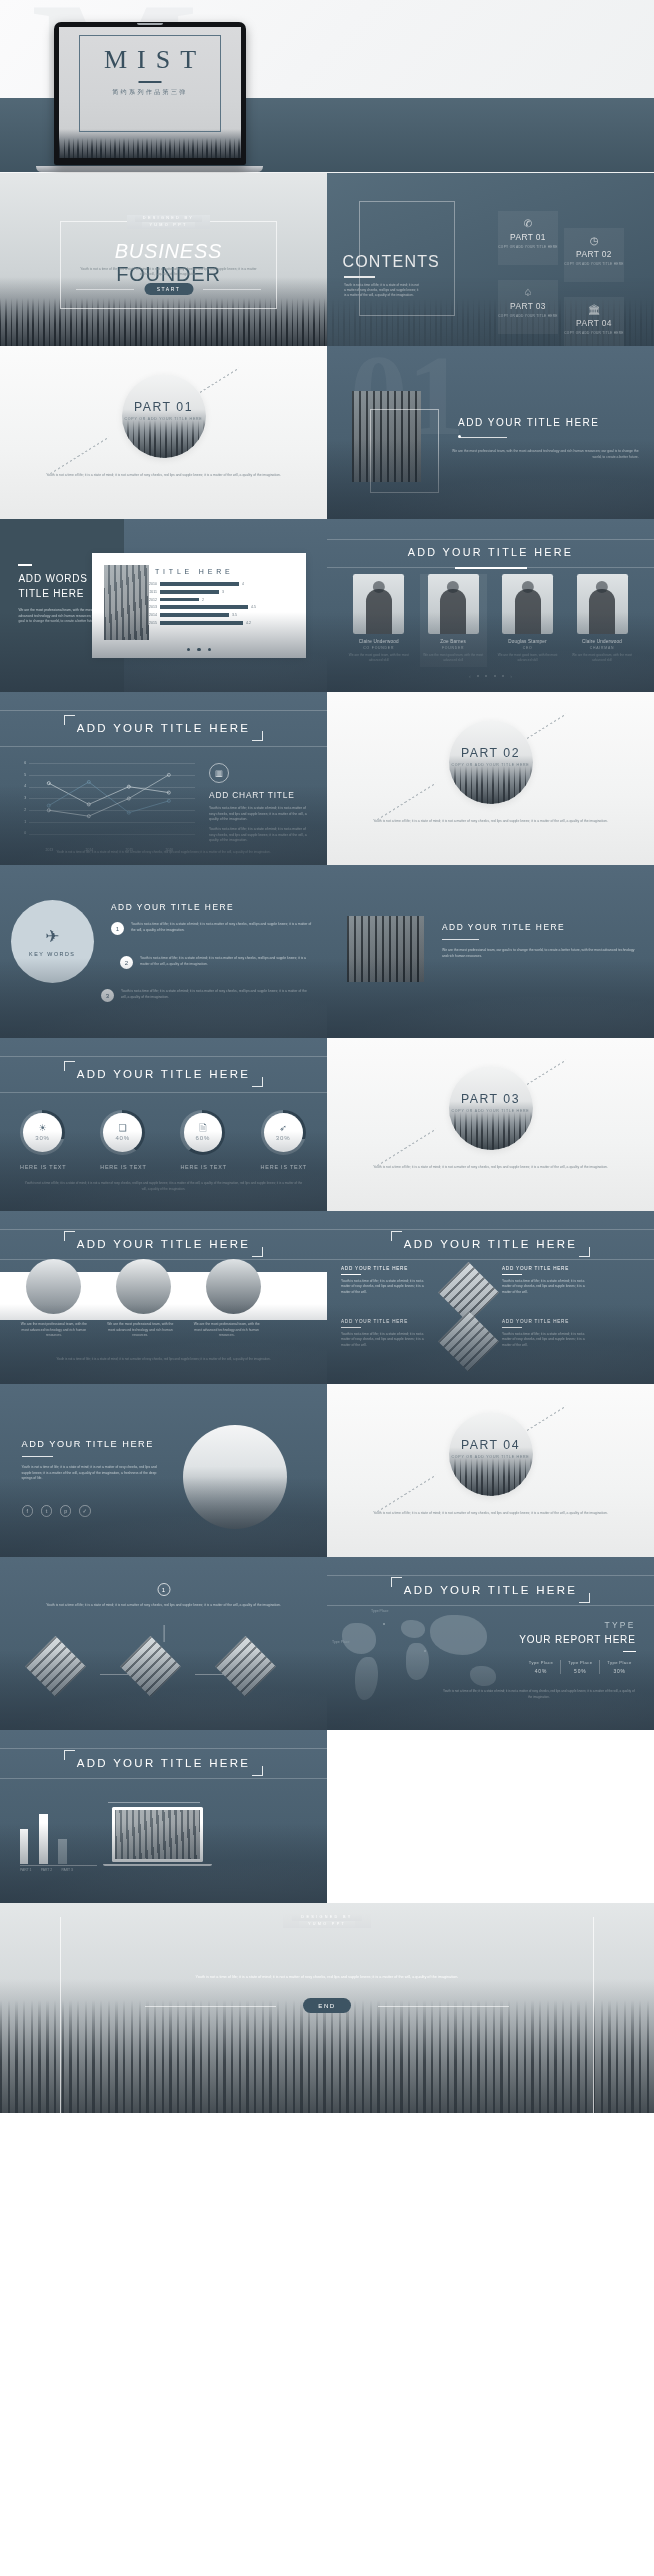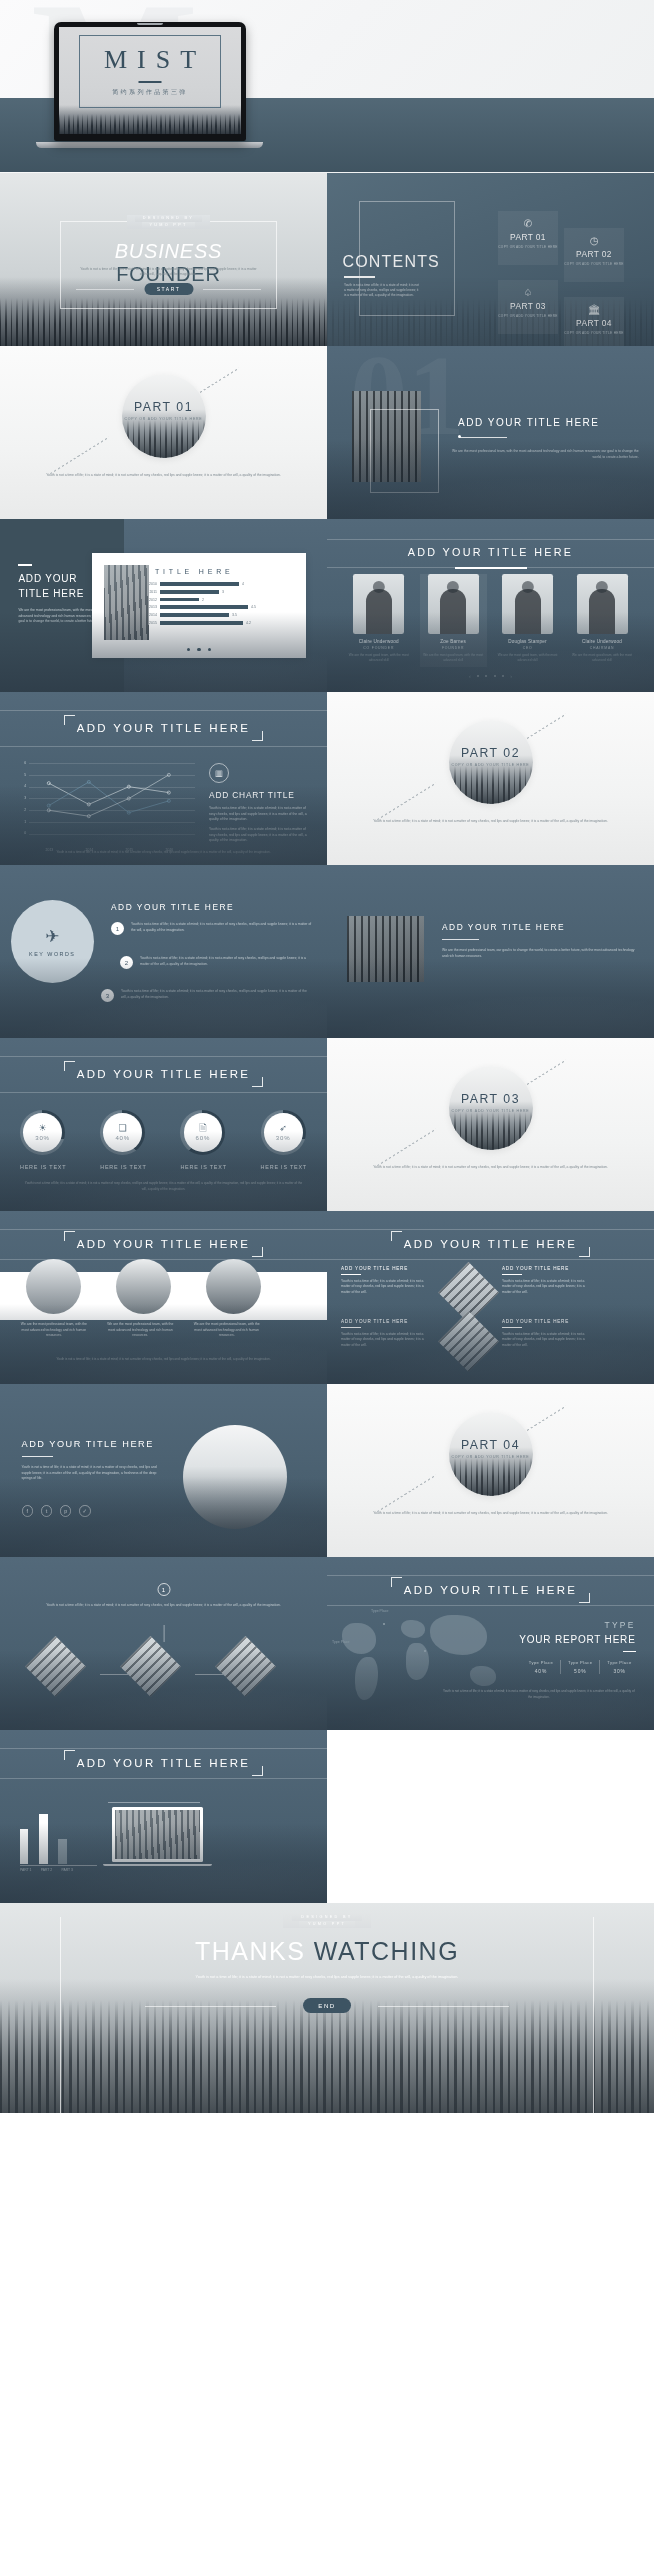--- a/index.html
+++ b/index.html
@@ -14,21 +14,21 @@
   
   .hero { position:relative; width:654px; height:173px; overflow:hidden;
     background:linear-gradient(135deg,#fbfbfc 0%,#f4f5f6 45%,#eef0f1 100%); }
   .hero-ghost { position:absolute; font-size:177px; font-weight:700; color:#eceef0;
     letter-spacing:7.7px; left:31px; top:-38px; font-family:"Liberation Serif",serif; opacity:.75;}
   .hero-band { position:absolute; left:0; top:98px; width:654px; height:74px;
     background:#49606f; }
   .hero-band:after{content:"";position:absolute;left:0;top:0;width:100%;height:100%;
     background:linear-gradient(180deg,rgba(255,255,255,.05),rgba(0,0,0,.12));}
   .laptop { position:absolute; left:54px; top:21.5px; width:192px; height:129px; }
-  .lp-lid { position:relative; width:192px; height:119px; background:#111316;
+  .lp-lid { position:relative; width:192px; height:143px; background:#111316;
     border-radius:7px 7px 2.3px 2.3px; padding:5.4px 5.4px 6.1px 5.4px;
     box-shadow:0 4.6px 10.8px rgba(0,0,0,.35); }
   .lp-screen { width:100%; height:100%; overflow:hidden; position:relative;
     background:linear-gradient(180deg,#d9dadc 0%,#d2d4d6 55%,#c9cbcd 100%); }
   .mist-frame { position:absolute; left:20px; top:7.7px; right:20px; bottom:26px;
     border:0.8px solid #5c7484; }
   .mist-title { position:absolute; left:0; right:0; top:18.4px; text-align:center;
     font-family:"Liberation Serif", serif; font-size:26px; letter-spacing:10px;
     color:#39505f; font-weight:400; text-indent:10px;}
   .mist-rule { position:absolute; left:50%; transform:translateX(-50%); top:54px;
@@ -327,21 +327,21 @@
         <div style="position:absolute;left:131px;top:89px;width:3.1px;height:3.1px;border-radius:50%;background:#fff;"></div>
         <div class="t-p" style="position:absolute;left:124px;right:15.4px;top:103px;text-align:right;">We are the most professional team, with the most advanced technology and rich human resources; our goal is to change the world, to create a better future.</div>
       </div>
     </div>
 
     <div class="row">
       <div class="slide bg-mount">
         <div style="position:absolute;left:0;top:0;width:124px;height:100%;background:#3d505c;"></div>
         <div style="position:absolute;left:18.4px;top:45px;width:14px;height:1.5px;background:#fff;"></div>
         <div style="position:absolute;left:18.4px;top:52px;color:#fff;font-size:10px;font-weight:300;line-height:15.4px;letter-spacing:0.8px;">
-          <span>ADD YOUR</span><br>
+          <span>ADD WORDS</span><br>
           <span>TITLE HERE</span>
         </div>
         <div class="t-p" style="position:absolute;left:18.4px;width:86px;top:89px;">We are the most professional team, with the most advanced technology and rich human resources; our goal is to change the world, to create a better future.</div>
 
         <div class="whitecard" style="left:92px;top:34px;width:214px;height:105px;">
           <div class="img-ph light" style="left:12.3px;top:12.3px;width:45px;height:75px;"></div>
           <div style="position:absolute;left:63px;top:15.4px;font-size:7px;letter-spacing:3.8px;color:#43596a;">TITLE HERE</div>
           <div id="barchart" style="position:absolute;left:51px;top:29px;right:9.2px;">
               <div class="bar-row">
                 <div class="bar-yr">2010</div>
@@ -741,24 +741,20 @@
     <div class="row">
       <div class="slide full bg-fog">
         <div class="th-forest"></div>
         <div class="th-frame">
           <div class="th-top">
             <span>
               <span>DESIGNED BY</span><br>
               <span>YUMO PPT</span>
             </span>
           </div>
-          <div class="th-title">
-            <span class="w">THANKS</span>
-            <span class="d">WATCHING</span>
-          </div>
           <div class="th-p">Youth is not a time of life; it is a state of mind; it is not a matter of rosy cheeks, red lips and supple knees; it is a matter of the will, a quality of the imagination.</div>
           <div class="th-btnline" style="left:84px;width:131px;"></div>
           <div class="th-btnline" style="right:84px;width:131px;"></div>
           <div class="th-btn">END</div>
         </div>
       </div>
     </div>
 
   </div>
 </div>

